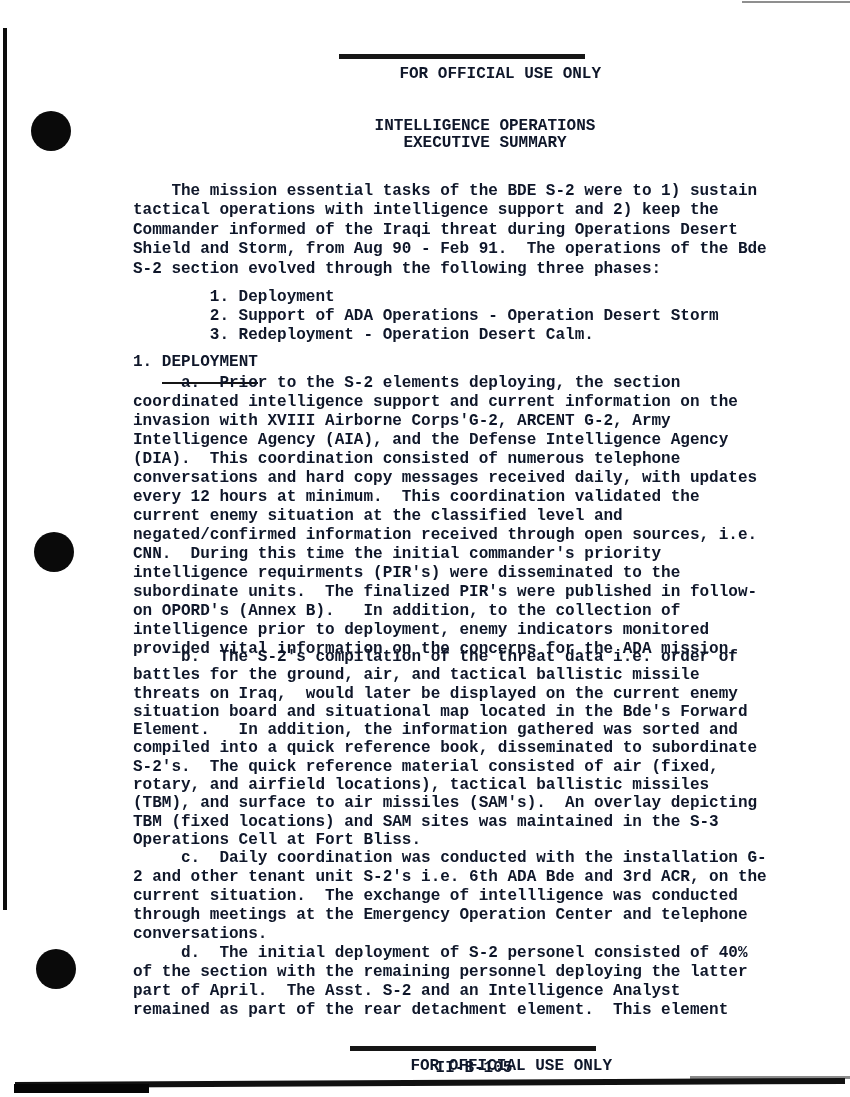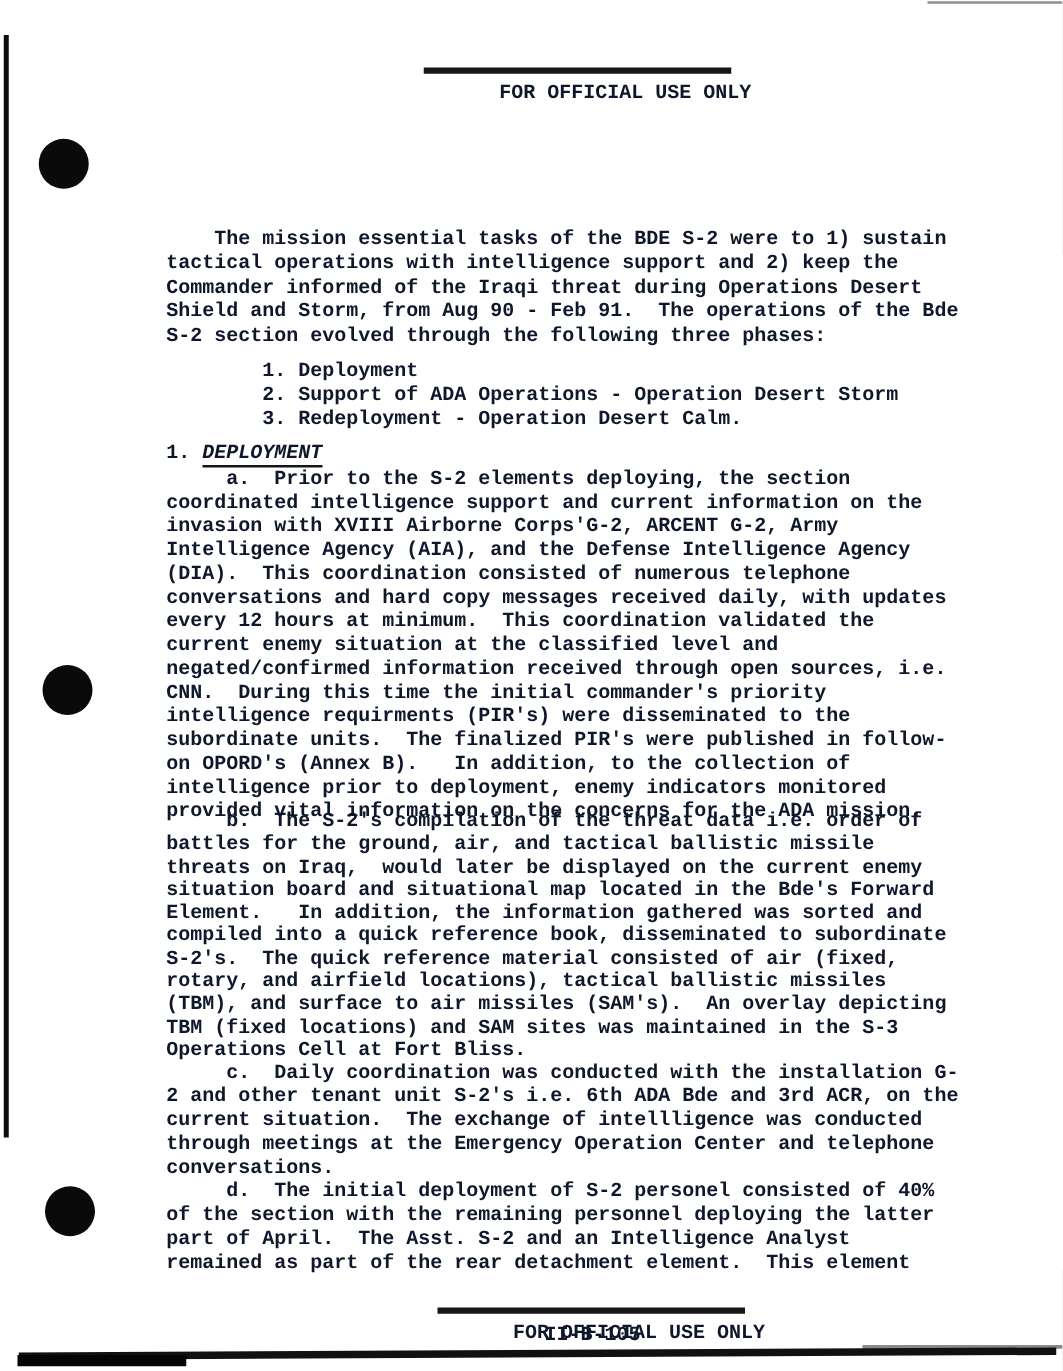--- a/index.html
+++ b/index.html
@@ -103,22 +103,21 @@
   .para.intro  { top: 182px; line-height: 19.4px; }
   .para.list   { top: 288px; line-height: 19px; }
   .heading {
     position: absolute;
     left: 133px; top: 353px;
     line-height: 19px;
     white-space: pre;
   }
   .heading .u {
     border-bottom: 2px solid #151515;
-    padding-bottom: 1px;
-    font-style: italic;
+    padding-bottom: 11px;
   }
   .para.pa { top: 374px; line-height: 19px; }
   .para.pb { top: 648px; line-height: 18.3px; }
   .para.pc { top: 849px; line-height: 19px; }
   .para.pd { top: 944px; line-height: 19px; }
 </style>
 </head>
 <body>
 
 <div class="paper">
@@ -128,20 +127,22 @@
 
   <div class="hole h1"></div>
   <div class="hole h2"></div>
   <div class="hole h3"></div>
 
   <div class="classification top">
     <span>FOR OFFICIAL USE ONLY</span>
     <span class="strike"></span>
   </div>
 
+  <div class="title">INTELLIGENCE OPERATIONS
+EXECUTIVE SUMMARY</div>
 
   <div class="para intro">    The mission essential tasks of the BDE S-2 were to 1) sustain
 tactical operations with intelligence support and 2) keep the
 Commander informed of the Iraqi threat during Operations Desert
 Shield and Storm, from Aug 90 - Feb 91.  The operations of the Bde
 S-2 section evolved through the following three phases:</div>
 
   <div class="para list">        1. Deployment
         2. Support of ADA Operations - Operation Desert Storm
         3. Redeployment - Operation Desert Calm.</div>

